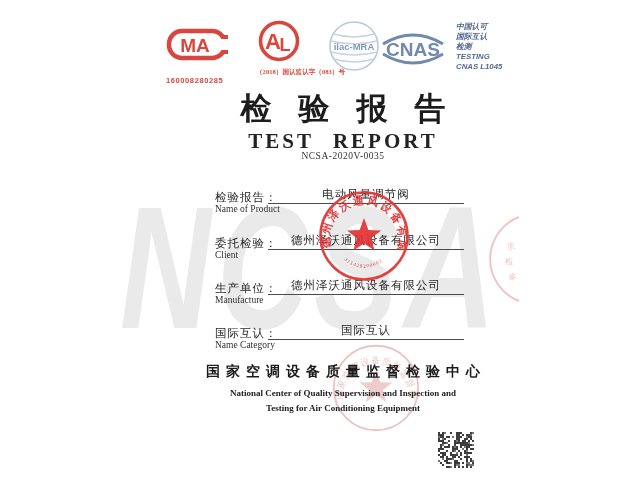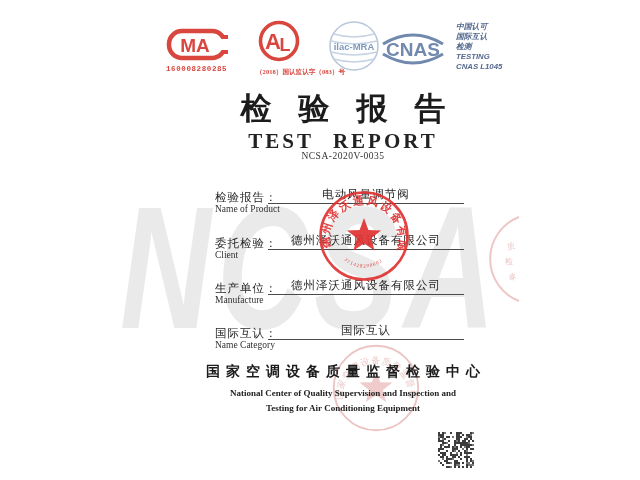--- a/index.html
+++ b/index.html
@@ -8,22 +8,22 @@
 
   
   .watermark{position:absolute;left:120px;top:200px;z-index:0;
     font-family:"Liberation Sans",sans-serif;font-weight:bold;font-style:italic;
     font-size:126px;line-height:100px;color:#eaeaea;letter-spacing:6px;
     transform:scaleY(1.38);transform-origin:left top;user-select:none;}
 
   
   .logo{position:absolute;z-index:2;}
   .cma{left:166px;top:28px;width:76px;}
-  .cma-num{font-size:7.5px;color:#d9463e;font-family:Liberation Mono, monospace;
-           letter-spacing:.6px;margin-top:0;font-weight:bold;}
+  .cma-num{font-size:7.5px;color:#d9463e;font-family:Liberation Sans, sans-serif;
+           letter-spacing:.6px;margin-top:11px;font-weight:bold;}
   .cal{left:256px;top:20px;width:76px;}
   .cal-cap{font-size:6.6px;color:#d9463e;margin-top:0;white-space:nowrap;font-weight:bold;}
   .ilac{left:328px;top:20px;width:54px;}
   .cnaslogo{left:380px;top:30px;width:68px;}
   .cnas-text{position:absolute;left:456px;top:22px;z-index:2;text-align:left;
     font-family:"Liberation Sans",sans-serif;font-weight:bold;color:#55698e;
     font-size:7.8px;line-height:10px;font-style:italic;}
 
   
   .c-wrap{position:absolute;left:30px;width:626px;text-align:center;z-index:1;}

